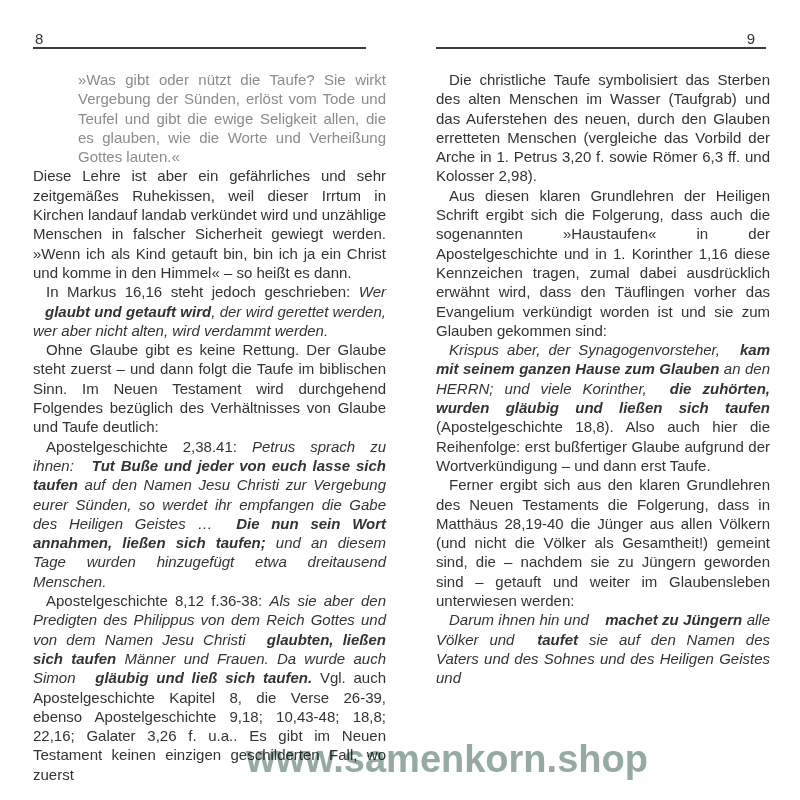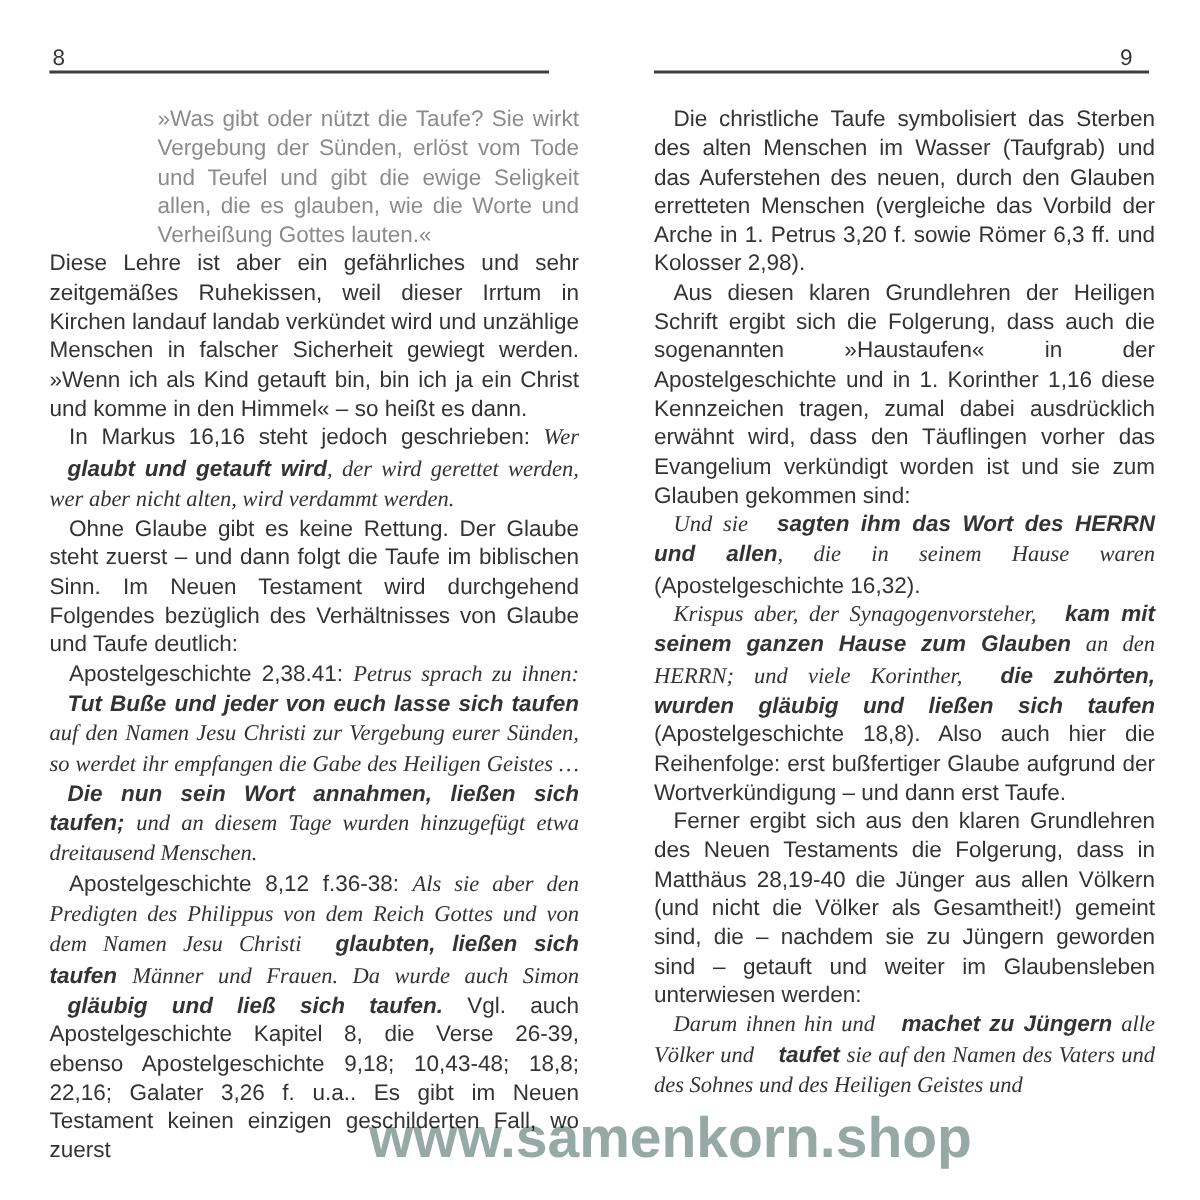--- a/index.html
+++ b/index.html
@@ -43,25 +43,25 @@
   .page-body {
     margin-top: 21px;
     font-size: 15px;
     line-height: 19.3px;
     text-align: justify;
     color: var(--body-text);
   }
   .para { margin: 0; padding: 0; }
   .para.indent { text-indent: 13px; }
   .para.quote {
-    margin-left: 72px;
+    margin-left: 45px;
     color: var(--quote-text);
   }
   .seg-normal { font-style: normal; font-weight: normal; }
-  .seg-italic { font-style: italic; font-weight: normal; font-family: Liberation Serif, serif; }
+  .seg-italic { font-style: italic; font-weight: normal; }
   .seg-bolditalic { font-style: italic; font-weight: bold; margin-left: 12px; }
 
   .watermark {
     position: absolute;
     left: 246px; top: 738px;
     font-size: 38px;
     font-weight: bold;
     letter-spacing: 0px;
     white-space: nowrap;
     color: var(--watermark);
@@ -90,21 +90,20 @@
   </div>
 
   <div class="page page-right">
     <div class="page-header">
       <span class="page-number">9</span>
       <div class="header-rule"></div>
     </div>
     <div class="page-body">
         <p class="para indent"><span class="seg-normal">Die christliche Taufe symbolisiert das Sterben des alten Menschen im Wasser (Taufgrab) und das Auferstehen des neuen, durch den Glauben erretteten Menschen (vergleiche das Vorbild der Arche in 1. Petrus 3,20 f. sowie Römer 6,3 ff. und Kolosser 2,98).</span></p>
         <p class="para indent"><span class="seg-normal">Aus diesen klaren Grundlehren der Heiligen Schrift ergibt sich die Folgerung, dass auch die sogenannten »Haustaufen« in der Apostelgeschichte und in 1. Korinther 1,16 diese Kennzeichen tragen, zumal dabei ausdrücklich erwähnt wird, dass den Täuflingen vorher das Evangelium verkündigt worden ist und sie zum Glauben gekommen sind:</span></p>
-        <p class="para indent"><span class="seg-italic">Und sie </span><span class="seg-bolditalic">sagten ihm das Wort des HERRN und allen</span><span class="seg-italic">, die in seinem Hause waren </span><span class="seg-normal">(Apostelgeschichte 16,32).</span></p>
         <p class="para indent"><span class="seg-italic">Krispus aber, der Synagogenvorsteher, </span><span class="seg-bolditalic">kam mit seinem ganzen Hause zum Glauben </span><span class="seg-italic">an den HERRN; und viele Korinther, </span><span class="seg-bolditalic">die zuhörten, wurden gläubig und ließen sich taufen </span><span class="seg-normal">(Apostelgeschichte 18,8). Also auch hier die Reihenfolge: erst bußfertiger Glaube aufgrund der Wortverkündigung – und dann erst Taufe.</span></p>
         <p class="para indent"><span class="seg-normal">Ferner ergibt sich aus den klaren Grundlehren des Neuen Testaments die Folgerung, dass in Matthäus 28,19-40 die Jünger aus allen Völkern (und nicht die Völker als Gesamtheit!) gemeint sind, die – nachdem sie zu Jüngern geworden sind – getauft und weiter im Glaubensleben unterwiesen werden:</span></p>
         <p class="para indent"><span class="seg-italic">Darum ihnen hin und </span><span class="seg-bolditalic">machet zu Jüngern </span><span class="seg-italic">alle Völker und </span><span class="seg-bolditalic">taufet </span><span class="seg-italic">sie auf den Namen des Vaters und des Sohnes und des Heiligen Geistes und </span></p>
       </div>
   </div>
 
   <div class="watermark">www.samenkorn.shop</div>
 
 </div>
 

